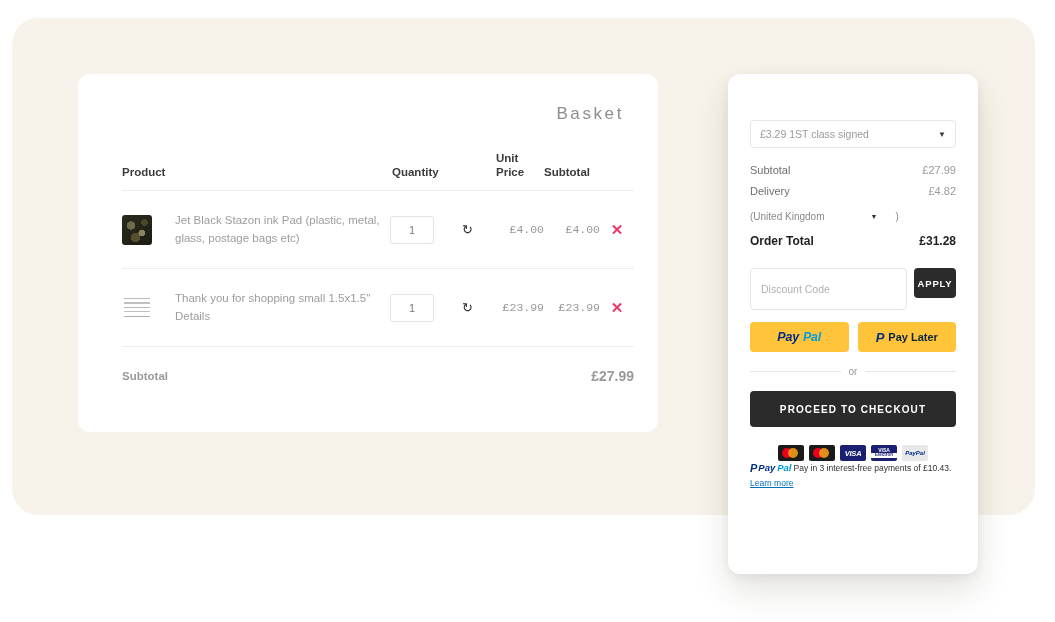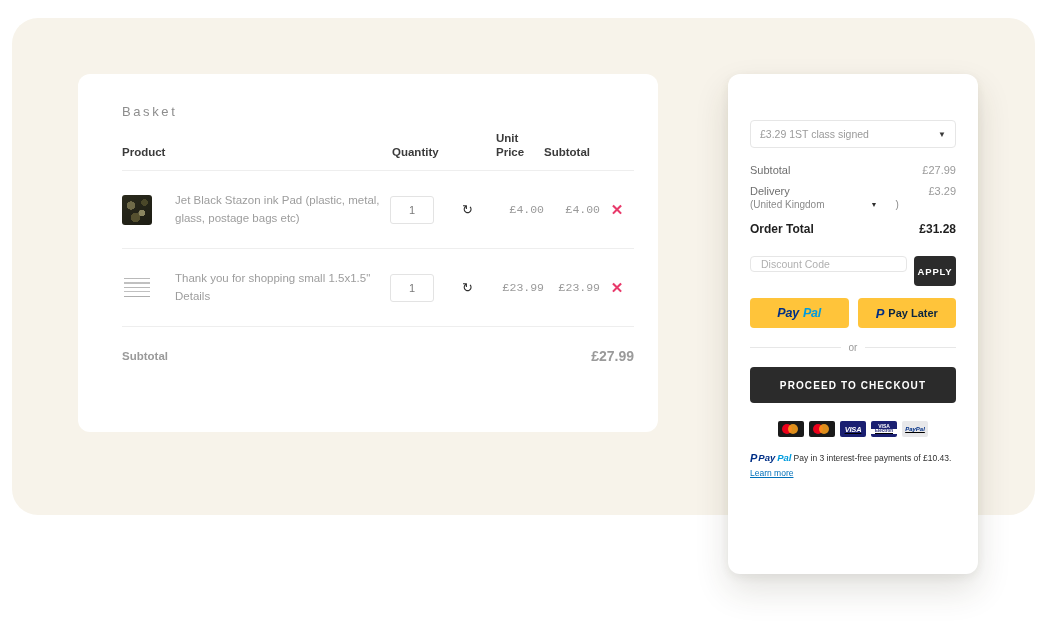--- a/index.html
+++ b/index.html
@@ -36,25 +36,26 @@
     left: 78px;
     top: 74px;
     width: 580px;
     height: 358px;
     background: #ffffff;
     border-radius: 12px;
     padding: 30px 34px 0 44px;
   }
 
   .basket-title {
-    font-size: 13px;
+    font-size: 17px;
     color: #8d8d8d;
     letter-spacing: 2.6px;
     font-weight: 400;
-    margin-bottom: 13px;
+    margin-bottom: 28px;
+    text-align: right;
   }
 
   table.basket-table {
     width: 100%;
     border-collapse: collapse;
     table-layout: fixed;
   }
 
   table.basket-table th {
     font-size: 11.5px;
@@ -215,35 +216,35 @@
   }
   .sum-row .val { color: #9a9a9a; }
 
   .delivery-block { margin-bottom: 4px; }
   .country-line {
     font-size: 10px;
     color: #8a8a8a;
     display: flex;
     align-items: center;
     gap: 16px;
-    margin-top: 2px;
+    margin-top: 14px;
     cursor: pointer;
   }
   .country-caret { font-size: 7px; color: #2f2f2f; margin: 0 2px 0 30px; }
 
   .order-total {
     display: flex; justify-content: space-between; align-items: baseline;
     font-size: 12px; font-weight: 700; color: #1f1f1f;
     margin-top: 12px; margin-bottom: 20px;
   }
   .order-total .val { font-size: 12px; }
 
   .discount-row { display: flex; gap: 7px; margin-bottom: 12px; }
   .discount-input {
-    flex: 1; height: 16px;
+    flex: 1; height: 42px;
     border: 1px solid #e6e6e6; border-radius: 4px;
     padding: 0 10px; font-size: 10.5px; color: #555;
     font-family: "Liberation Sans", sans-serif;
     background: #fff;
   }
   .discount-input::placeholder { color: #b0b0b0; }
   .apply-btn {
     width: 78px; height: 30px;
     background: #2b2b2b; color: #fff;
     border: none; border-radius: 4px;
@@ -282,22 +283,20 @@
     width: 100%; height: 36px;
     background: #2b2b2b; color: #fff;
     border: none; border-radius: 4px;
     font-size: 10px; font-weight: 700; letter-spacing: 1.1px;
     cursor: pointer; margin-bottom: 18px;
     font-family: "Liberation Sans", sans-serif;
   }
 
   .cards-row {
     display: flex; justify-content: center; gap: 5px;
-    margin-bottom: 14px;
-    text-decoration: underline;
   }
   .card-logo {
     width: 26px; height: 16px;
     border-radius: 2px;
     display: flex; align-items: center; justify-content: center;
     font-size: 6px; font-weight: 700; color: #fff;
     overflow: hidden; position: relative;
   }
   .c-mc { background: #1a1a1a; }
   .c-mc::before, .c-mc::after {
@@ -417,21 +416,21 @@
     </div>
 
     <div class="sum-row">
       <span>Subtotal</span>
       <span class="val">£27.99</span>
     </div>
 
     <div class="delivery-block">
       <div class="sum-row" style="margin-bottom:0">
         <span>Delivery</span>
-        <span class="val">£3.29</span>
+        <span class="val">£4.82</span>
       </div>
       <div class="country-line">
         <span>(United Kingdom</span>
         <span class="country-caret">▼</span>
         <span>)</span>
       </div>
     </div>
 
     <div class="order-total">
       <span>Order Total</span>

